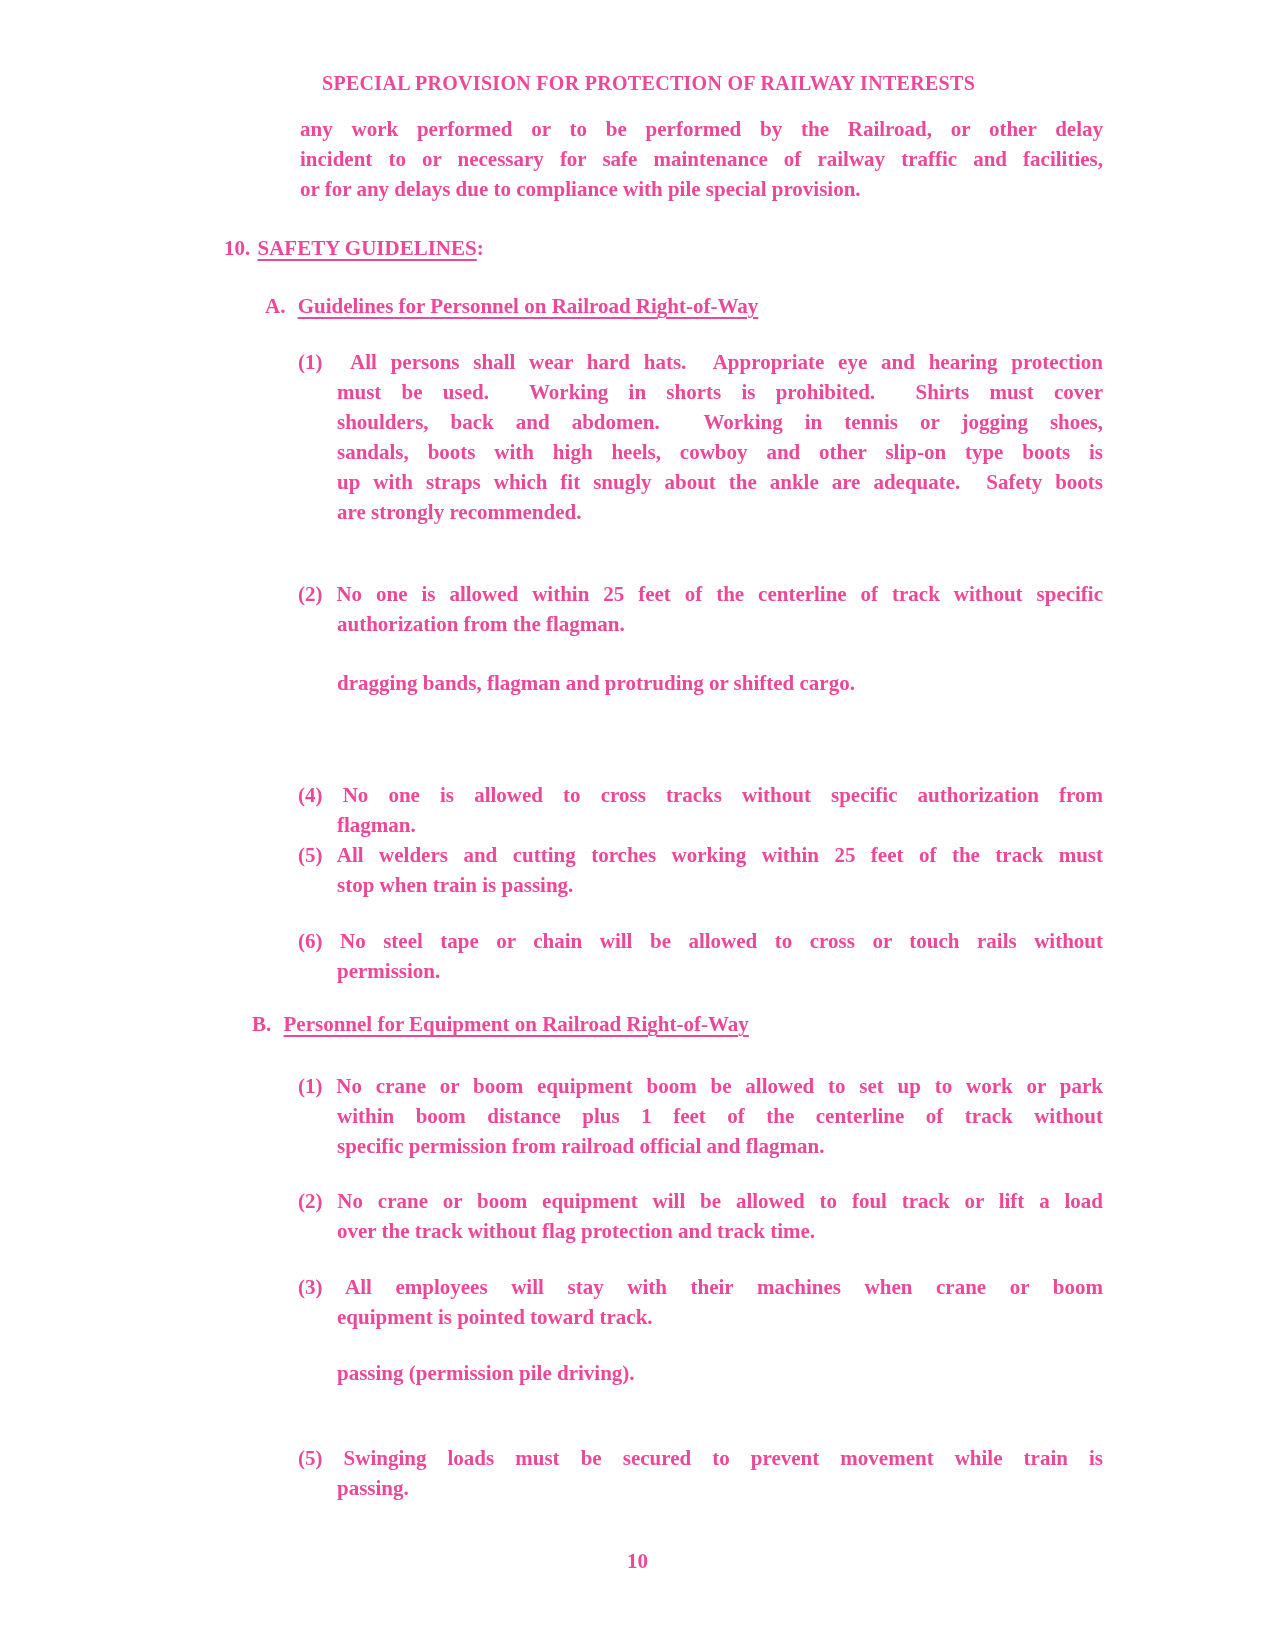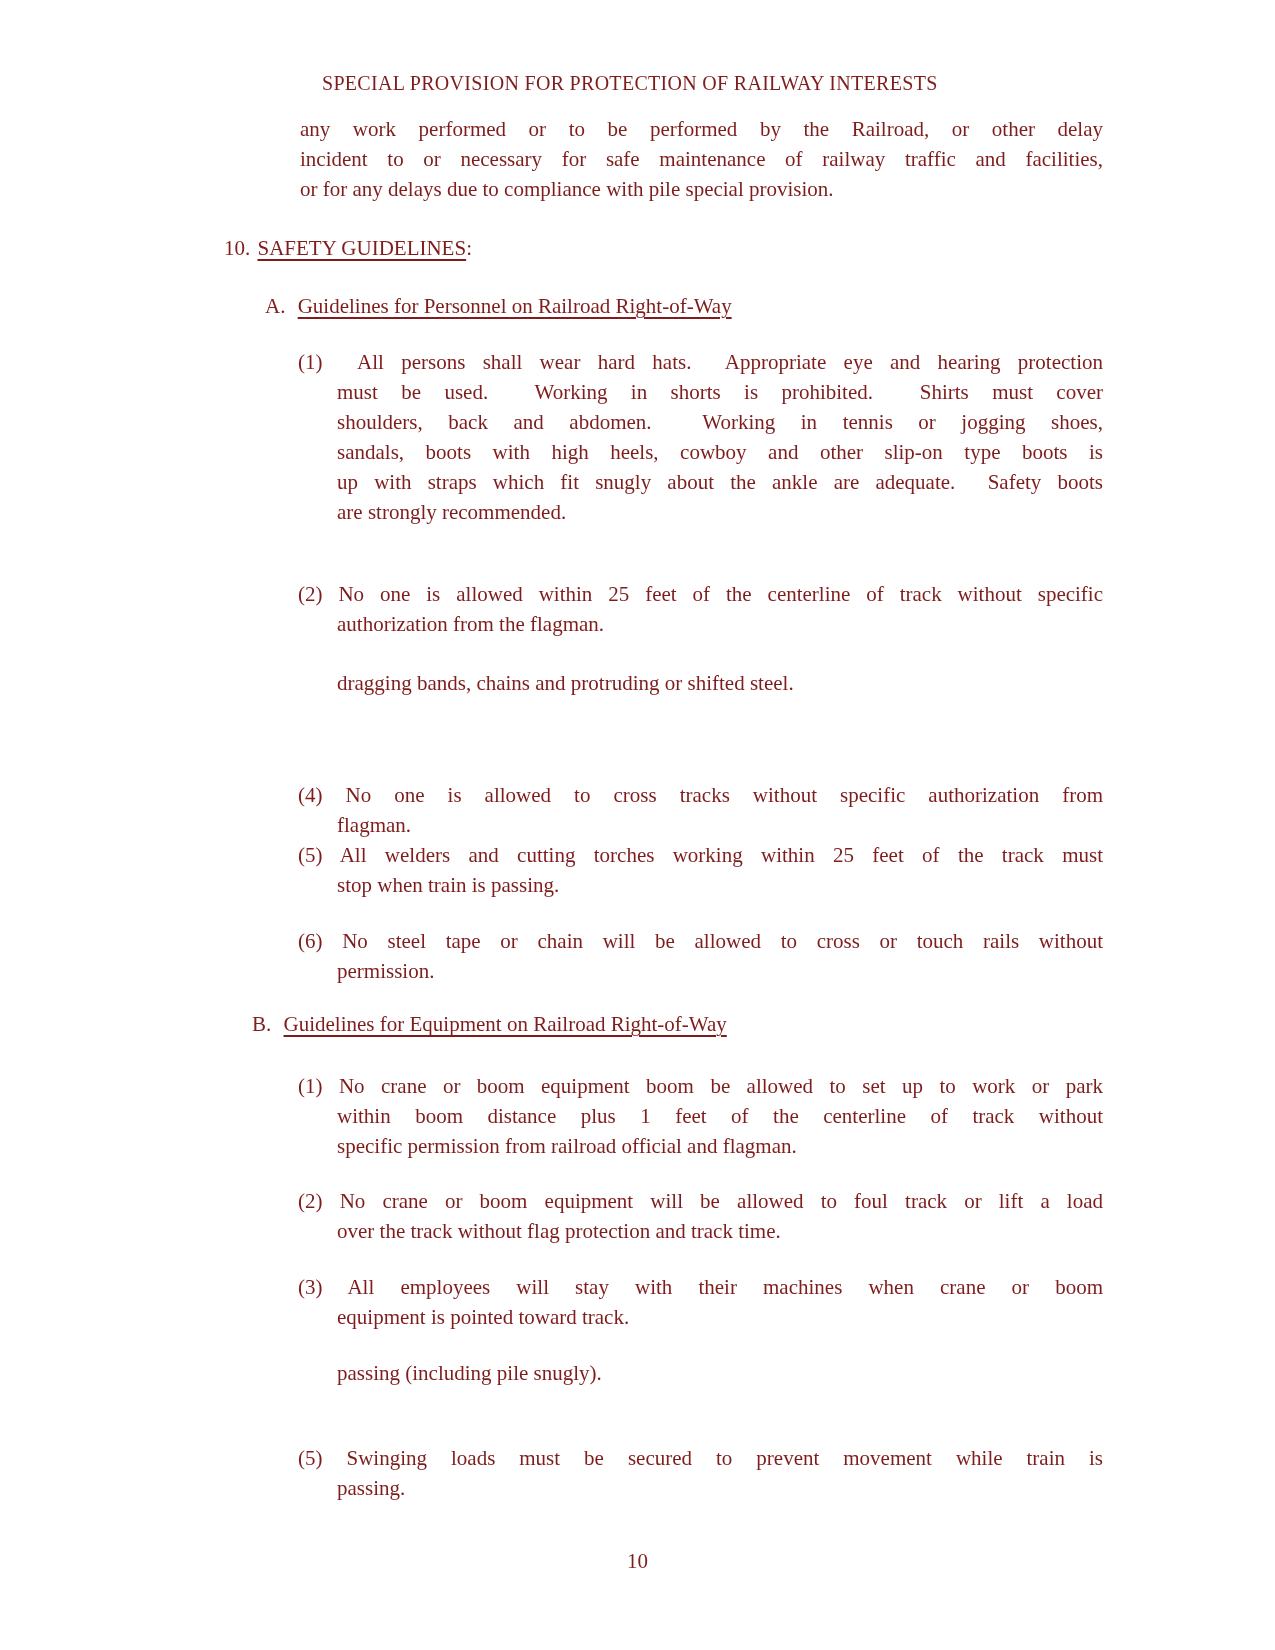--- a/index.html
+++ b/index.html
@@ -1,19 +1,19 @@
 <!DOCTYPE html>
 <html><head>
 <meta charset="utf-8">
 <style>
   html,body{margin:0;padding:0;background:#ffffff;}
   .page{
     position:relative;width:1275px;height:1650px;background:#ffffff;
-    font-family:"Liberation Serif","DejaVu Serif",serif;color:#7f1d1d;
-    font-size:21px;line-height:30px;
+    font-family:"Liberation Serif","DejaVu Serif",serif;color:#ec4899;
+    font-size:21px;line-height:30px;font-weight:bold;
   }
   .b{position:absolute;}
   .title{left:322px;top:68px;font-size:20px;letter-spacing:0.3px;white-space:nowrap;}
   .intro{left:300px;top:114px;width:803px;}
   .h10{left:224px;top:233px;white-space:nowrap;}
   .hA{left:265px;top:291px;white-space:nowrap;}
   .hB{left:252px;top:1009px;white-space:nowrap;}
   .item{left:298px;width:805px;}
   .ln{display:block;}
   .cont{padding-left:39px;}
@@ -57,21 +57,21 @@
     <span class="ln cont jn">are strongly recommended.</span>
   </div>
 
   <div class="b item" style="top:579px">
     <span class="ln jf"><span>(2)</span>
 <span>No one is allowed within 25 feet of the centerline of track without specific</span></span>
     <span class="ln cont jn">authorization from the flagman.</span>
   </div>
 
   <div class="b item" style="top:668px">
-    <span class="ln cont jn">dragging bands, chains and protruding or shifted steel.</span>
+    <span class="ln cont jn">dragging bands, flagman and protruding or shifted cargo.</span>
   </div>
 
   <div class="b item" style="top:780px">
     <span class="ln jf"><span>(4)</span>
 <span>No one is allowed to cross tracks without specific authorization from</span></span>
     <span class="ln cont jn">flagman.</span>
   </div>
 
   <div class="b item" style="top:840px">
     <span class="ln jf"><span>(5)</span>
@@ -80,21 +80,21 @@
   </div>
 
   <div class="b item" style="top:926px">
     <span class="ln jf"><span>(6)</span>
 <span>No steel tape or chain will be allowed to cross or touch rails without</span></span>
     <span class="ln cont jn">permission.</span>
   </div>
 
   <div class="b hB">
     <span class="sublet">B.</span>
-    <span class="u">Guidelines for Equipment on Railroad Right-of-Way</span>
+    <span class="u">Personnel for Equipment on Railroad Right-of-Way</span>
   </div>
 
   <div class="b item" style="top:1071px">
     <span class="ln jf"><span>(1)</span>
 <span>No crane or boom equipment boom be allowed to set up to work or park</span></span>
     <span class="ln cont jf">within boom distance plus 1 feet of the centerline of track without</span>
     <span class="ln cont jn">specific permission from railroad official and flagman.</span>
   </div>
 
   <div class="b item" style="top:1186px">
@@ -103,21 +103,21 @@
     <span class="ln cont jn">over the track without flag protection and track time.</span>
   </div>
 
   <div class="b item" style="top:1272px">
     <span class="ln jf"><span>(3)</span>
 <span>All employees will stay with their machines when crane or boom</span></span>
     <span class="ln cont jn">equipment is pointed toward track.</span>
   </div>
 
   <div class="b item" style="top:1358px">
-    <span class="ln cont jn">passing (including pile snugly).</span>
+    <span class="ln cont jn">passing (permission pile driving).</span>
   </div>
 
   <div class="b item" style="top:1443px">
     <span class="ln jf"><span>(5)</span>
 <span>Swinging loads must be secured to prevent movement while train is</span></span>
     <span class="ln cont jn">passing.</span>
   </div>
 
   <div class="b pageno">10</div>
 

